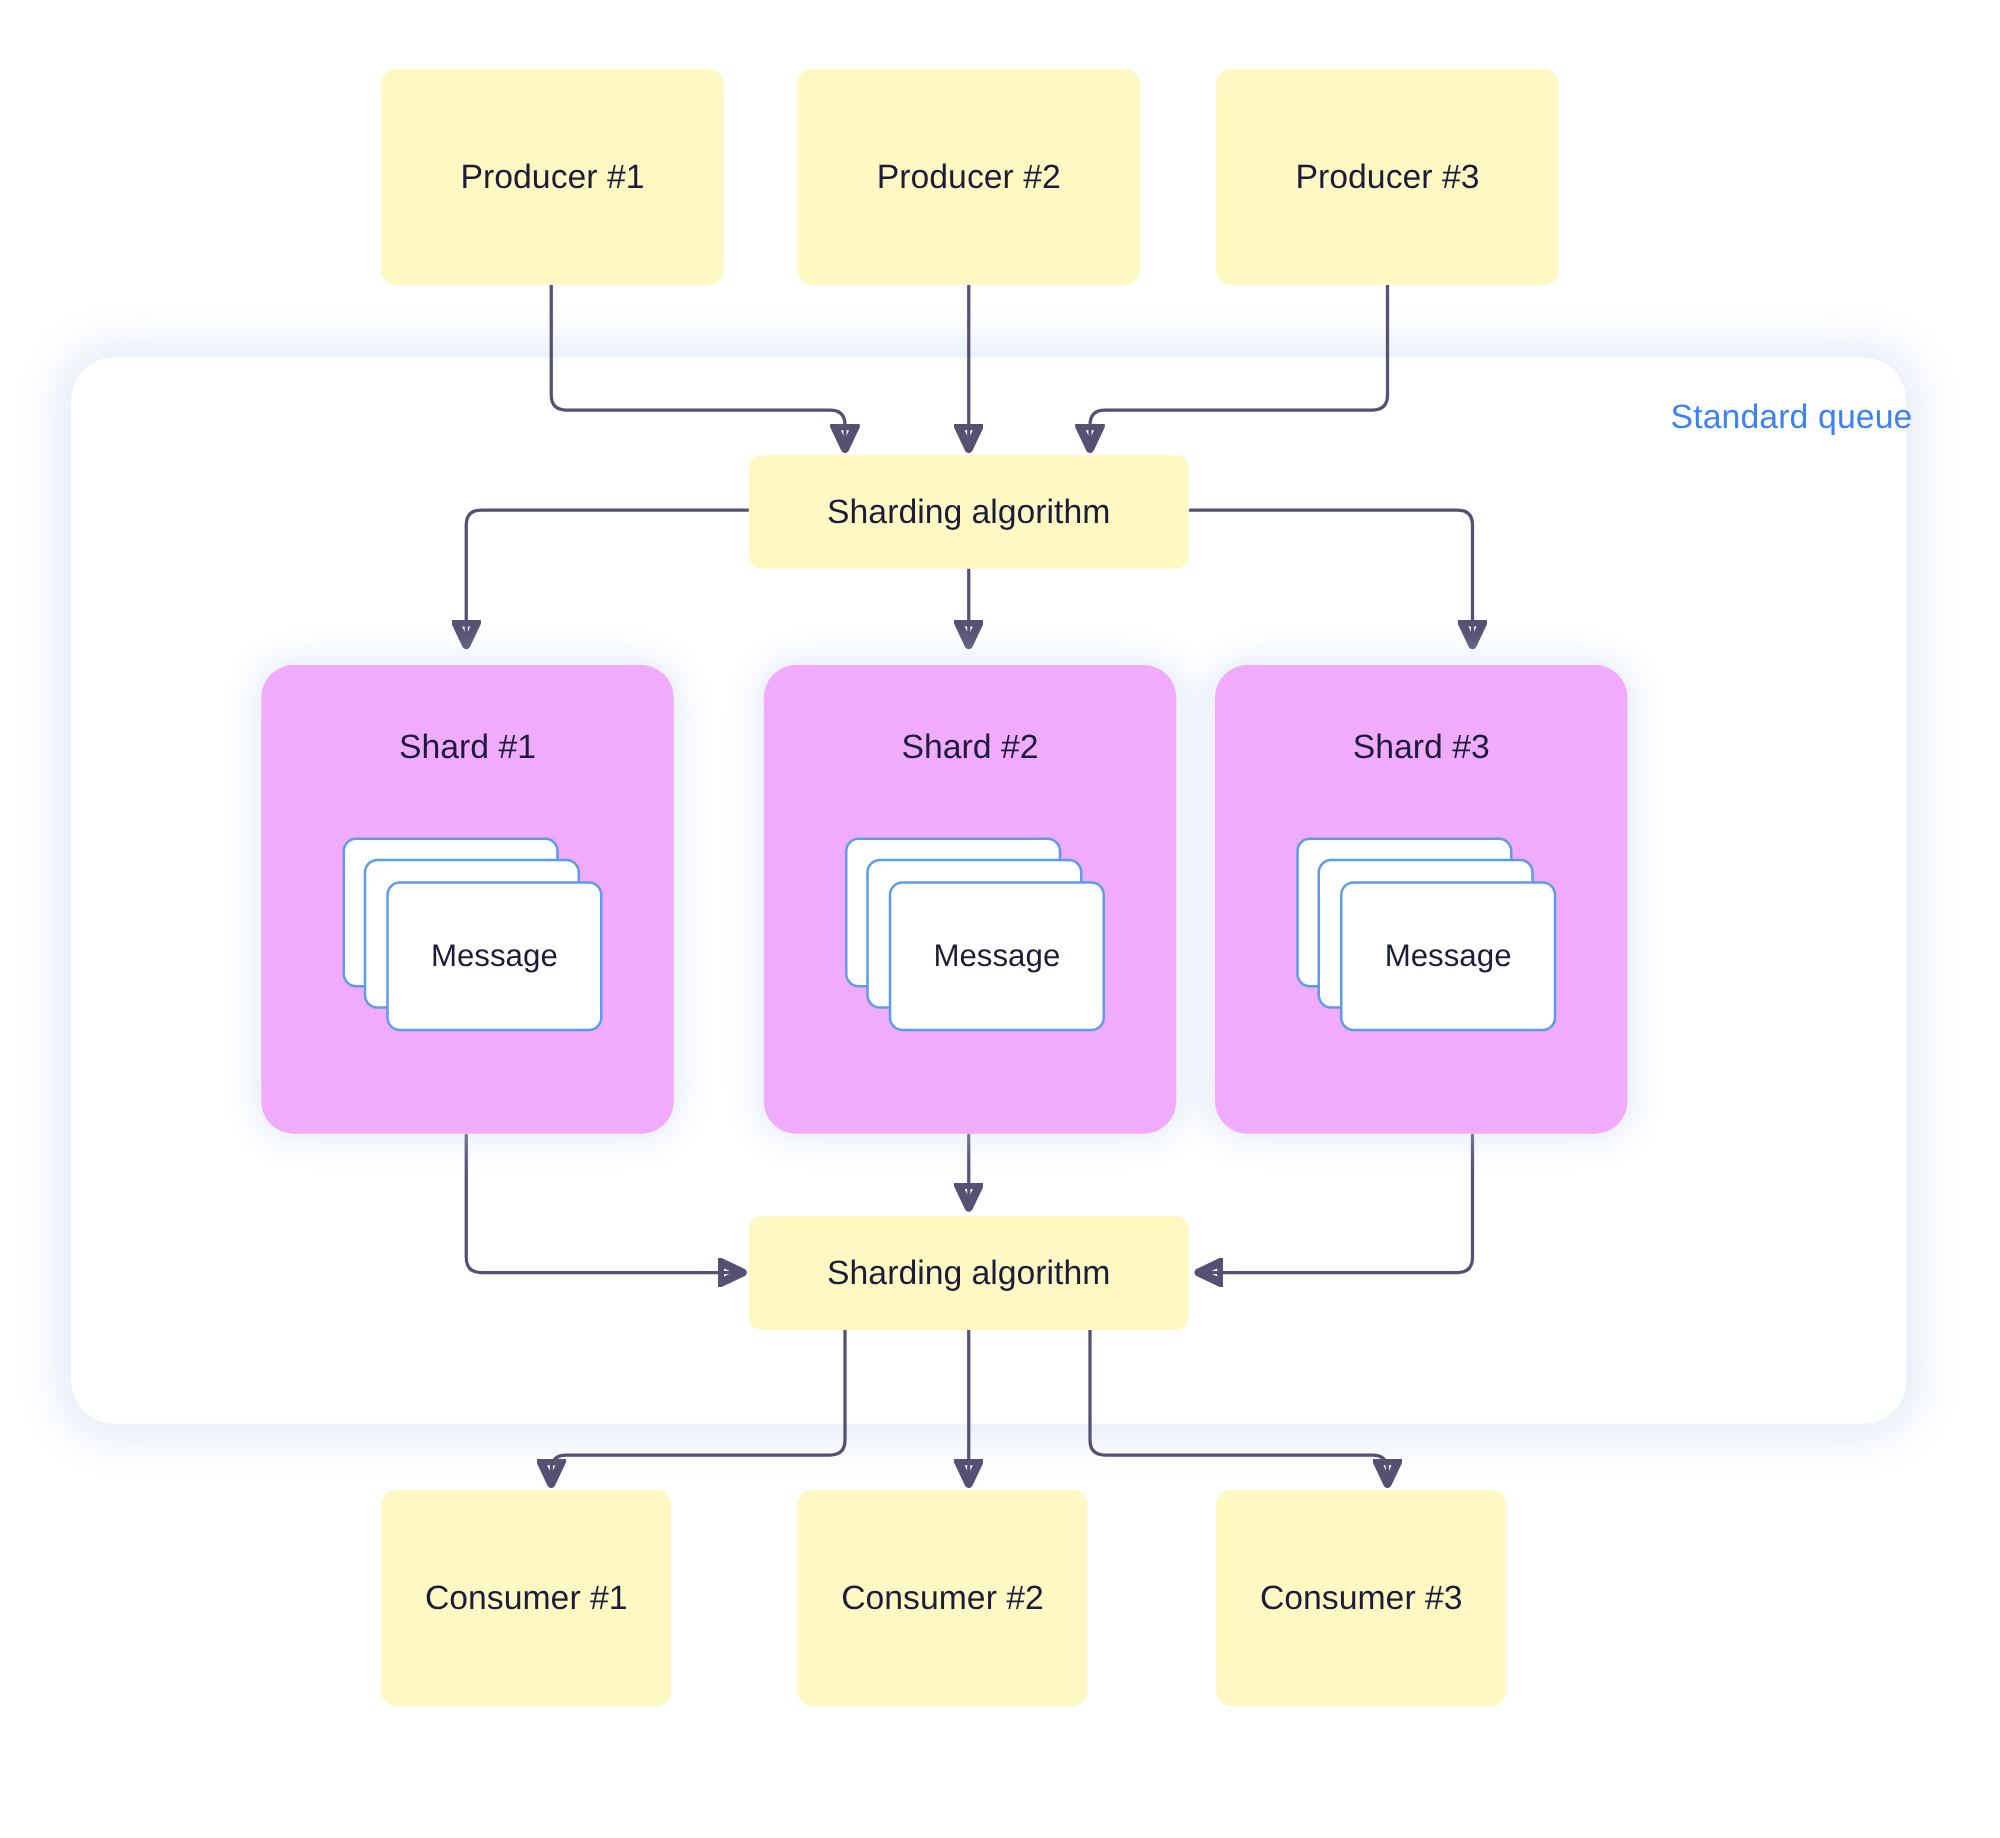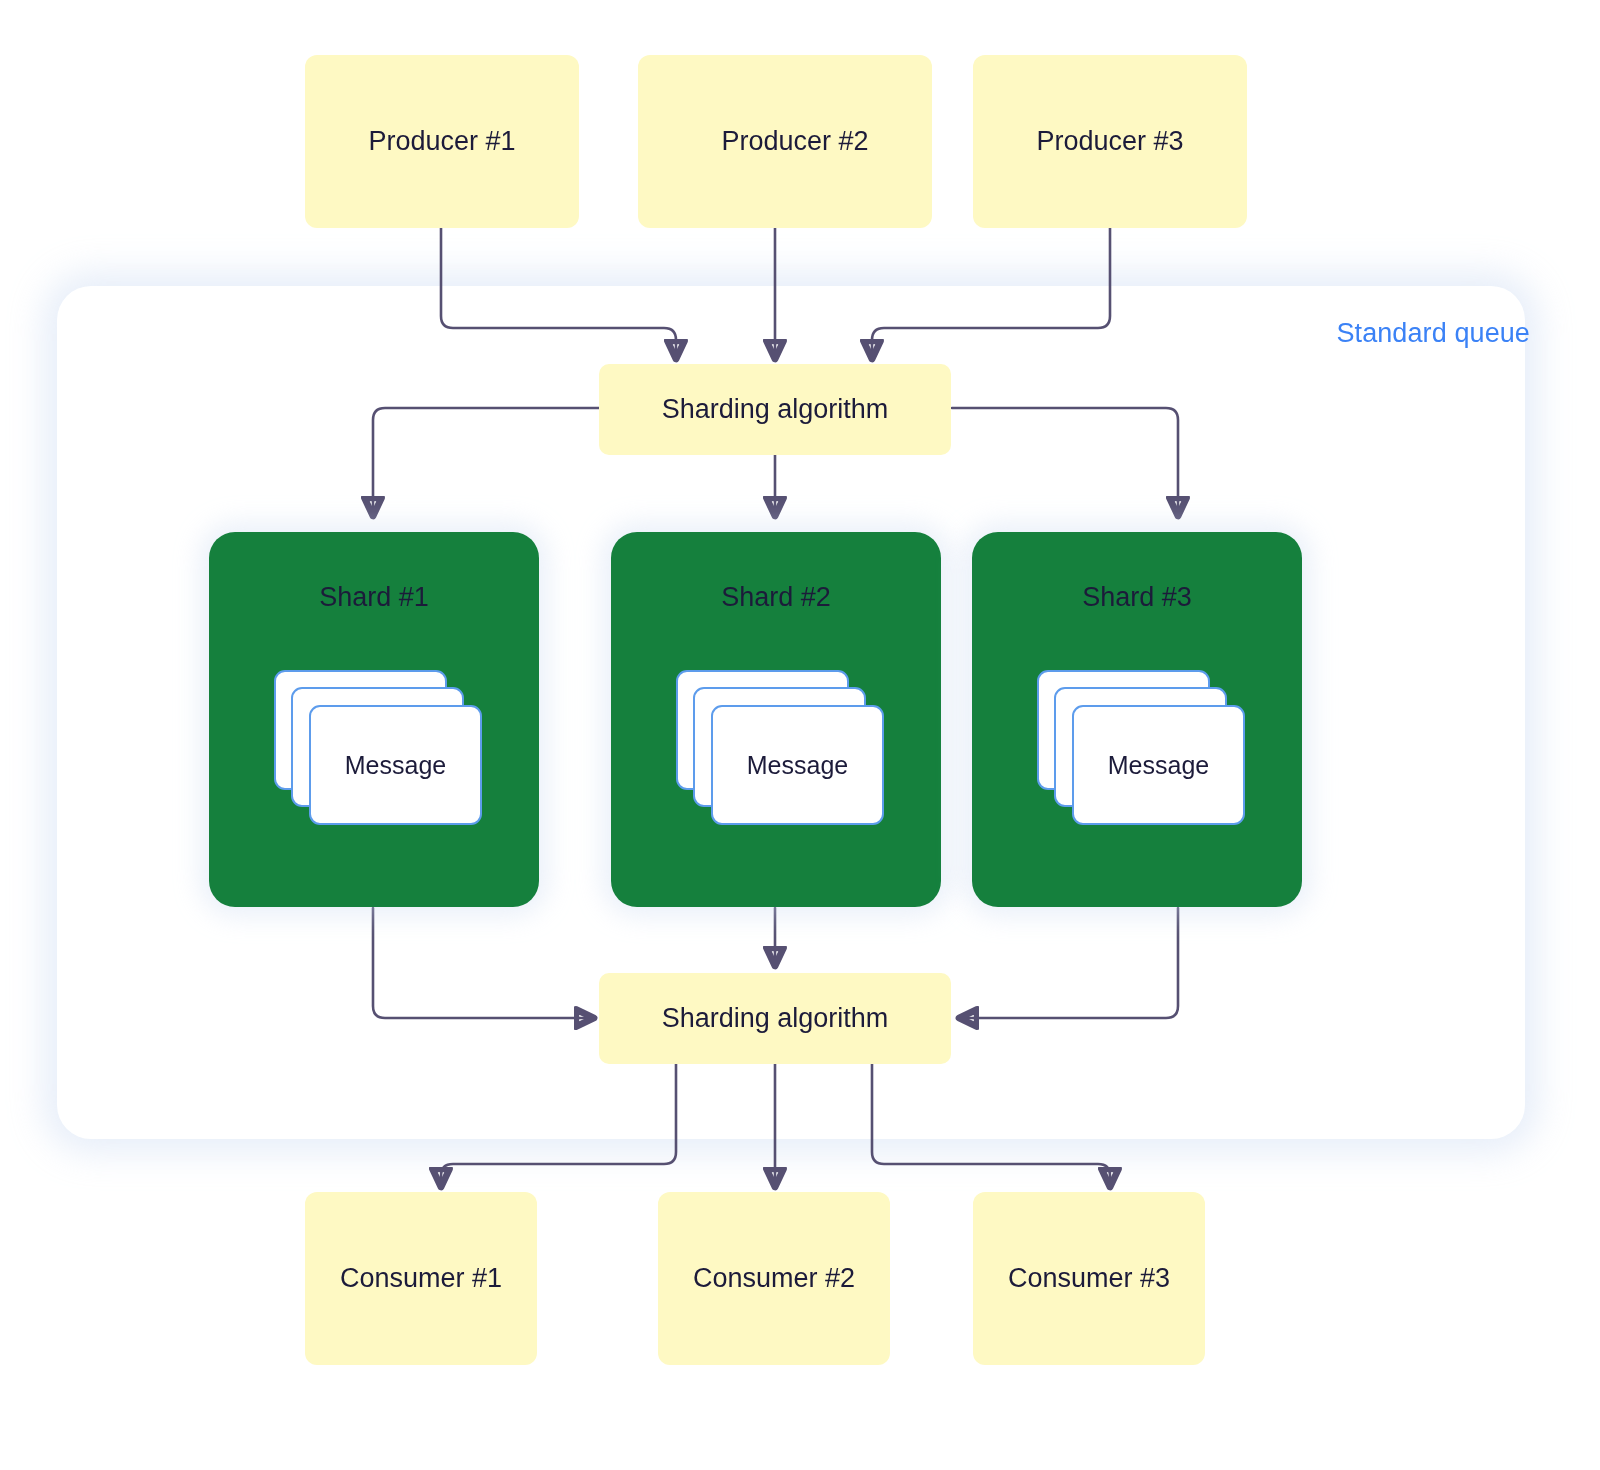--- a/index.html
+++ b/index.html
@@ -65,21 +65,21 @@
   .shard-algo {
     width: 352px;
     height: 91px;
     border-radius: 10px;
   }
   
   .shard-card {
     position: absolute;
     width: 330px;
     height: 375px;
-    background: #15803d;
+    background: #f0abfc;
     border-radius: 26px;
     box-shadow: 0 0 26px 9px rgba(203, 217, 240, 0.40);
     z-index: 3;
   }
   .shard-title {
     position: absolute;
     top: 50px;
     left: 0;
     right: 0;
     text-align: center;
@@ -167,21 +167,21 @@
     <path d="M 676 1063 L 676 1152 Q 676 1164 664 1164 L 453 1164 Q 441 1164 441 1176 L 441 1186" marker-end="url(#arrow)"></path>
 
     <path d="M 775 1063 L 775 1186" marker-end="url(#arrow)"></path>
 
     <path d="M 872 1063 L 872 1152 Q 872 1164 884 1164 L 1098 1164 Q 1110 1164 1110 1176 L 1110 1186" marker-end="url(#arrow)"></path>
   </svg>
 
   <div class="node-blue producer" style="left:305px;">
     <span>Producer #1</span>
   </div>
-  <div class="node-blue producer" style="left:638px;padding-left:20px;">
+  <div class="node-blue producer" style="left:638px;">
     <span>Producer #2</span>
   </div>
   <div class="node-blue producer" style="left:973px;">
     <span>Producer #3</span>
   </div>
 
   <div class="node-blue shard-algo" style="left:599px; top:364px;">
     <span>Sharding algorithm</span>
   </div>
 
@@ -218,20 +218,20 @@
     </div>
   </div>
 
   <div class="node-blue shard-algo" style="left:599px; top:973px;">
     <span>Sharding algorithm</span>
   </div>
 
   <div class="node-blue consumer" style="left:305px;">
     <span>Consumer #1</span>
   </div>
-  <div class="node-blue consumer" style="left:638px;margin-left:20px;">
+  <div class="node-blue consumer" style="left:638px;">
     <span>Consumer #2</span>
   </div>
   <div class="node-blue consumer" style="left:973px;">
     <span>Consumer #3</span>
   </div>
 
 </div>
 
 </body></html>

